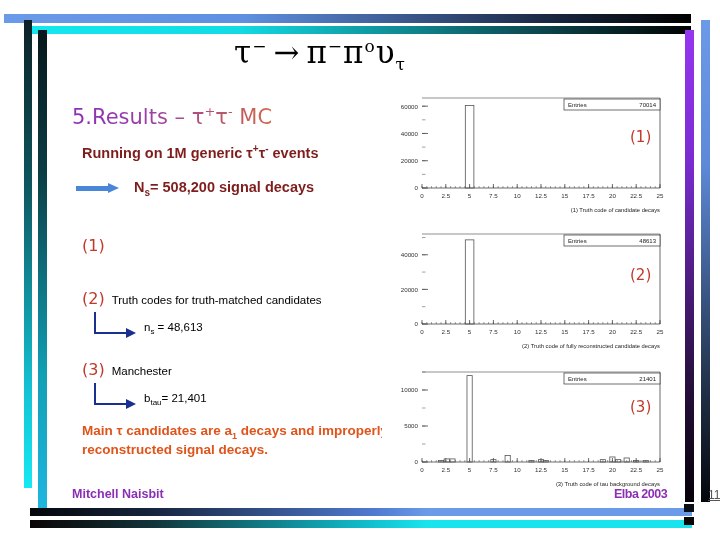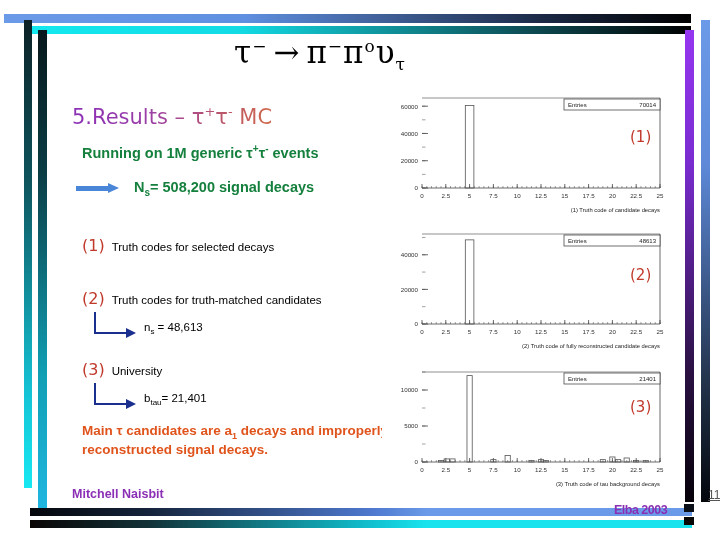--- a/index.html
+++ b/index.html
@@ -78,21 +78,21 @@
     font-family: "DejaVu Sans", sans-serif;
     background: linear-gradient(to right, #8b2fb5 0%, #9b3fa8 22%, #c05a60 48%, #e07a3a 70%, #e8833a 100%);
     -webkit-background-clip: text; background-clip: text;
     color: transparent; -webkit-text-fill-color: transparent;
     white-space: nowrap;
     margin-bottom: 14px;
   }
   #slide-title .sup { font-size: 13px; vertical-align: super; }
 
   .line-bold {
-    font-size: 14.5px; font-weight: bold; color: #15803d;
+    font-size: 14.5px; font-weight: bold; color: #7f1d1d;
     margin: 0 0 10px 10px; white-space: nowrap;
   }
   .line-bold .sup { font-size: 10px; vertical-align: super; }
   .line-bold .sub { font-size: 10px; vertical-align: sub; }
 
   .arrow-row { display: flex; align-items: center; margin: 0 0 4px 4px; }
   .arrow-glyph {
     width: 44px; height: 10px; position: relative; flex: none; margin-right: 6px;
   }
   .arrow-glyph .shaft {
@@ -144,21 +144,21 @@
   }
 
   
   #footer { position: absolute; left: 0; top: 487px; width: 720px; height: 20px; margin-left: 36px; }
   .foot-text {
     position: absolute; font-size: 12.5px; font-weight: bold; color: #8b2fb5;
     white-space: nowrap;
   }
   #foot-author { left: 36px; top: 0; }
   #foot-org    { left: 284px; top: 0; }
-  #foot-event  { left: 578px; top: 16px; letter-spacing: -0.5px; }
+  #foot-event  { left: 578px; top: 0; letter-spacing: -0.5px; }
   #foot-page   { left: 672px; top: 1px; color: #555; font-weight: normal; font-size: 12px; text-decoration: underline; }
 </style>
 </head>
 <body>
 
 <div class="deco" id="bar-top-blue"></div>
 <div class="deco" id="bar-top-cyan"></div>
 <div class="deco" id="bar-left-dark"></div>
 <div class="deco" id="bar-left-cyan"></div>
 <div class="deco" id="bar-right-purple"></div>
@@ -183,21 +183,20 @@
       <span class="shaft"></span>
         <span class="head"></span>
     </span>
     <span class="line-bold" style="margin:8px;"><span>N</span><span class="sub">s</span><span>= 508,200 signal decays</span></span>
   </div>
 
   <div style="height:26px;"></div>
 
   <div class="num-row">
     <span class="num-badge">(1)</span>
-    <span class="num-text">Truth codes for selected decays</span>
   </div>
 
   <div style="height:34px;"></div>
 
   <div class="num-row">
     <span class="num-badge">(2)</span>
     <span class="num-text">Truth codes for truth-matched candidates</span>
   </div>
 
   <div class="elbow-row" style="margin-top:4px;">
@@ -206,21 +205,21 @@
         <span class="horz"></span>
         <span class="tip"></span>
     </span>
     <span class="elbow-text"><span>n</span><span class="sub">s</span><span> = 48,613</span></span>
   </div>
 
   <div style="height:22px;"></div>
 
   <div class="num-row">
     <span class="num-badge">(3)</span>
-    <span class="num-text">University</span>
+    <span class="num-text">Manchester</span>
   </div>
 
   <div class="elbow-row" style="margin-top:4px;">
     <span class="elbow">
       <span class="vert"></span>
         <span class="horz"></span>
         <span class="tip"></span>
     </span>
     <span class="elbow-text"><span>b</span><span class="sub">tau</span><span>= 21,401</span></span>
   </div>

